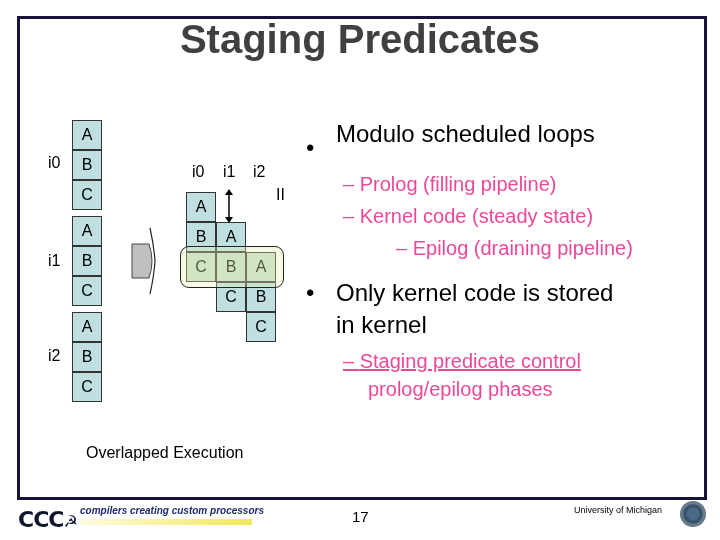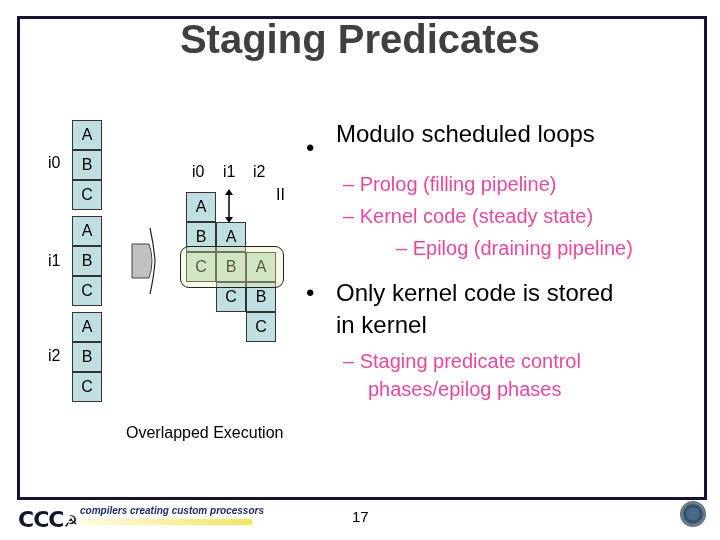--- a/index.html
+++ b/index.html
@@ -7,21 +7,21 @@
          font-family:"Liberation Sans", sans-serif; color:#000; }
   .frame { position:absolute; left:17px; top:16px; width:684px; height:478px;
            border:3px solid #16123a; box-sizing:content-box; }
   .title { position:absolute; left:110px; width:500px; top:18px; text-align:center;
            font-weight:bold; font-size:40px; line-height:43px; color:#404040; background:transparent; }
   .box { position:absolute; width:30px; height:30px; box-sizing:border-box; background:#bfdfe0;
          border:1px solid #333; font-size:16px; line-height:28px; text-align:center; color:#000; }
   .lbl { position:absolute; font-size:16px; color:#000; }
   .bul { position:absolute; font-size:24px; color:#000; line-height:30px; }
   .sub { position:absolute; font-size:20px; color:#ec4899; line-height:25px; }
-  .caption { position:absolute; left:86px; top:424px; font-size:16px;margin-left:40px; }
+  .caption { position:absolute; left:86px; top:444px; font-size:16px; }
   .kernel { position:absolute; left:180px; top:246px; width:104px; height:42px; border:1.5px solid #222;
             border-radius:9px; background:rgba(230,240,180,0.35); box-sizing:border-box; }
   .logo-ccc { position:absolute; left:18px; top:507px; font-size:22px; font-weight:bold; color:#0f172a;
               letter-spacing:-1px; font-family:"DejaVu Sans", sans-serif; }
   .logo-text { position:absolute; left:80px; top:505px; font-size:10px; font-style:italic; font-weight:bold;
                color:#1d2a6e; font-family:Liberation Sans, sans-serif; }
   .logo-bar { position:absolute; left:80px; top:519px; width:172px; height:6px;
               background:linear-gradient(to right, #fffbe0, #f2e85a); }
   .pagenum { position:absolute; left:352px; top:508px; font-size:15px; }
   .univ { position:absolute; right:58px; top:504px; font-size:9px; text-align:right; line-height:12px; }
@@ -90,25 +90,26 @@
 <div>
   <span class="bul" style="left:306px;top:133px;">•</span>
   <span class="bul" style="left:336px;top:119px;">Modulo scheduled loops</span>
   <span class="sub" style="left:343px;top:172px;">– <span>Prolog (filling pipeline)</span></span>
   <span class="sub" style="left:343px;top:204px;">– <span>Kernel code (steady state)</span></span>
   <span class="sub" style="left:350px;top:236px;margin-left:46px;">– <span>Epilog (draining pipeline)</span></span>
 
   <span class="bul" style="left:306px;top:278px;">•</span>
   <span class="bul" style="left:336px;top:278px;">Only kernel code is stored</span>
   <span class="bul" style="left:336px;top:310px;">in kernel</span>
-  <span class="sub" style="left:343px;top:349px;">– <span>Staging predicate control</span></span>
-  <span class="sub" style="left:368px;top:377px;">phases/epilog phases</span>
+  <span class="sub" style="left:343px;top:349px;text-decoration:underline;">– <span>Staging predicate control</span></span>
+  <span class="sub" style="left:368px;top:377px;">prolog/epilog phases</span>
 </div>
 
 <div>
   <span class="logo-ccc"><span>CCC</span><span style="font-size:16px;">☭</span></span>
   <div class="logo-bar"></div>
   <span class="logo-text">compilers creating custom processors</span>
   <span class="pagenum">17</span>
   <div class="univ">
+    <div>University of Michigan</div>
   </div>
   <div class="seal"></div>
 </div>
 
 </body></html>

